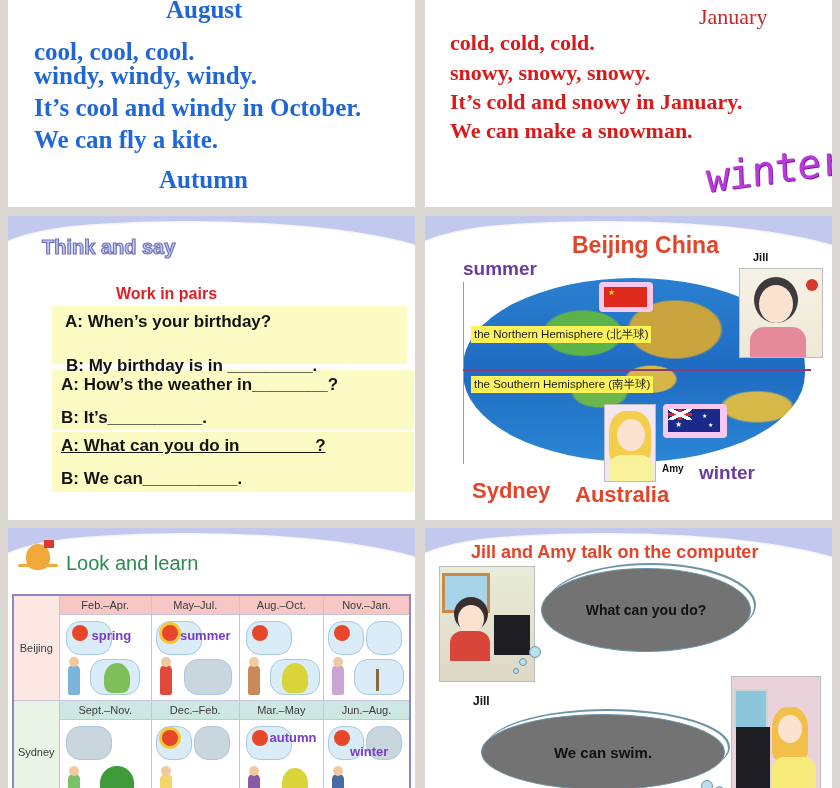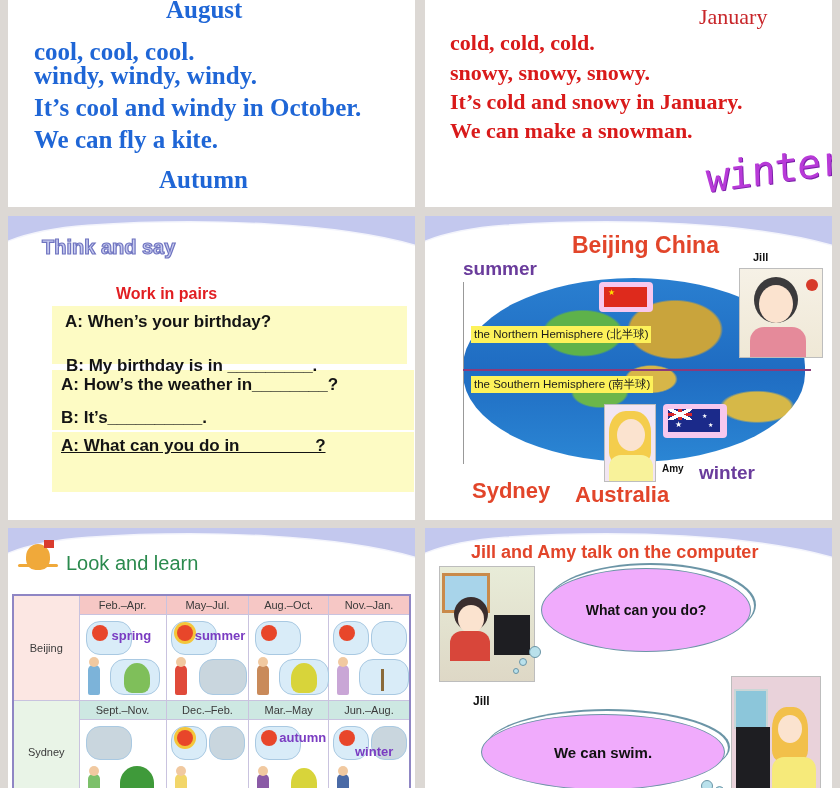--- a/index.html
+++ b/index.html
@@ -40,36 +40,36 @@
   .place { position: absolute; font-weight: bold; color: #e2452a; white-space: nowrap; }
   .season { position: absolute; font-weight: bold; color: #6a3c9c; white-space: nowrap; }
   .cartoon { position: absolute; border: 1px solid #bdbdbd; overflow: hidden; }
 
   
   #s5 { left: 8px; top: 528px; width: 407px; height: 270px; }
   .ll-title { font-size: 20px; color: #2b8a4e; }
   table.seasons { position: absolute; left: 4px; top: 66px; width: 399px; border-collapse: collapse;
     border: 2px solid #8f86c4; font-size: 11px; color: #3a3a3a; }
   table.seasons td { border: 1px solid #c9c3df; text-align: center; padding: 0; }
-  .city { width: 66px; }
+  .city { width: 46px; }
   .city-bj { background: #fce7e3; }
   .city-sy { background: #e9f4e7; }
   .hdr-bj { background: #f6c7c5; height: 19px; }
   .hdr-sy { background: #cde8e2; height: 19px; }
   .pic { height: 86px; position: relative; background: #fff; }
   .sun { position: absolute; width: 16px; height: 16px; border-radius: 50%; background: #e8462a; }
   .sky { position: absolute; width: 46px; height: 34px; border-radius: 14px; background: #d9ecf8; border: 1px solid #a9c9e2; }
   .tree { position: absolute; width: 26px; height: 30px; border-radius: 50% 50% 30% 30%; background: #8fc24a; }
   .kid { position: absolute; width: 12px; height: 30px; border-radius: 5px 5px 2px 2px; background: #7cb3d9; }
   .kid::before { content: ""; position: absolute; left: 1px; top: -8px; width: 10px; height: 10px; border-radius: 50%; background: #f1c9a0; }
   .season-lbl { position: absolute; font-size: 13px; font-weight: bold; color: #7a3cc2; white-space: nowrap; text-align: right; }
 
   
   #s6 { left: 425px; top: 528px; width: 407px; height: 270px; }
-  .cloud { position: absolute; background: #f0abfc; border: 1.5px solid #6b95a6; border-radius: 50%;
+  .cloud { position: absolute; background: #737373; border: 1.5px solid #6b95a6; border-radius: 50%;
     box-shadow: 4px -4px 0 -1px #ffffff, 5px -5px 0 0 #6b95a6; display: flex; align-items: center; justify-content: center;
     font-weight: bold; color: #111; }
   .bubble { position: absolute; border-radius: 50%; background: #b9e1ec; border: 1.2px solid #6b95a6; }
 </style>
 </head>
 <body>
 
 <div class="slide" id="s1">
   <div class="abs serif t" style="left:158px; top:6px;">August</div>
   <div class="abs serif t" style="left:26px; top:48px;">cool, cool, cool.</div>
@@ -96,20 +96,21 @@
   <div class="abs think-title" style="left:34px; top:20px;">Think and say</div>
   <div class="abs" style="left:108px; top:69px; font-size:16px; font-weight:bold; color:#e11e22;">Work in pairs</div>
   <div class="pair-box" style="left:44px; top:90px; width:355px; height:58px;"></div>
   <div class="pair-box" style="left:44px; top:154px; width:362px; height:60px;"></div>
   <div class="pair-box" style="left:44px; top:216px; width:362px; height:60px;"></div>
   <div class="dlg" style="left:57px; top:96px;">A: When’s your birthday?</div>
   <div class="dlg" style="left:58px; top:128px;margin-top:12px;">B: My birthday is in _________.</div>
   <div class="dlg" style="left:53px; top:159px;">A: How’s the weather in________?</div>
   <div class="dlg" style="left:53px; top:192px;">B: It’s__________.</div>
   <div class="dlg" style="left:53px; top:220px;text-decoration:underline;">A: What can you do in________?</div>
+  <div class="dlg" style="left:53px; top:253px;">B: We can__________.</div>
 </div>
 
 <div class="slide" id="s4">
   <svg class="wave" viewBox="0 0 407 46" preserveAspectRatio="none">
     <path d="M0 0 H407 V30 C330 8 200 2 80 10 C40 13 15 20 0 26 Z" fill="#c3c8ee"></path>
     <path d="M0 26 C15 20 40 13 80 10 C200 2 330 8 407 30" fill="none" stroke="#ffffff" stroke-width="3" opacity="0.8"></path>
   </svg>
   <div class="place" style="left:147px; top:16px; font-size:23px;">Beijing China</div>
   <div class="abs" style="left:328px; top:35px; font-size:11px; font-weight:bold; color:#111;">Jill</div>
   <div class="season" style="left:38px; top:42px; font-size:19px;">summer</div>

